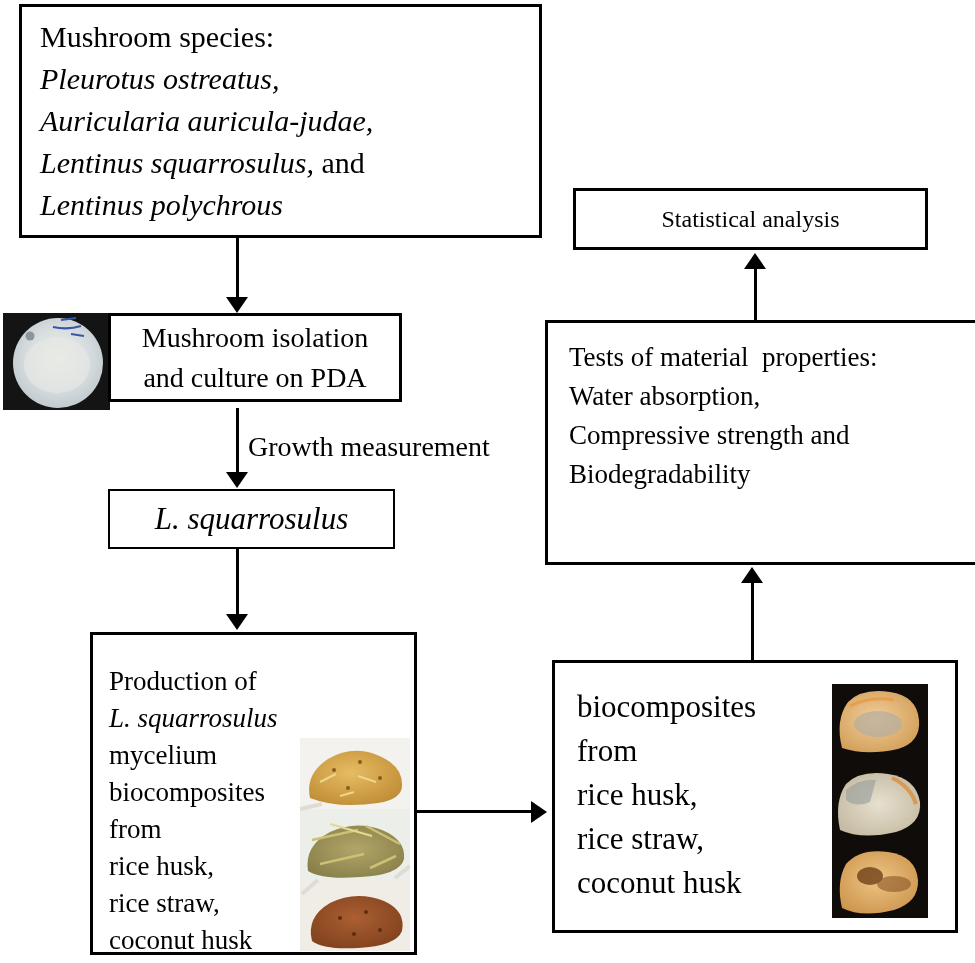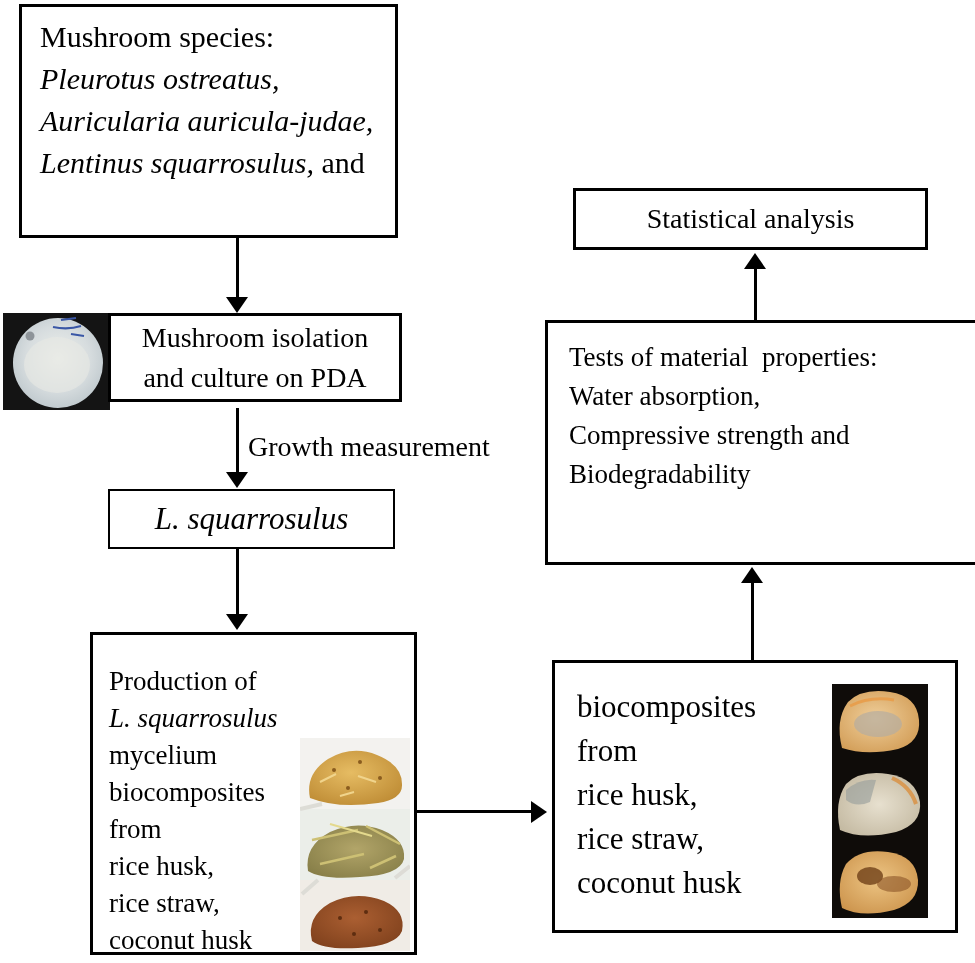--- a/index.html
+++ b/index.html
@@ -27,46 +27,47 @@
     border-left:11px solid transparent; border-right:11px solid transparent;
     border-top:16px solid #000; }
   .head-up { position:absolute; width:0; height:0;
     border-left:11px solid transparent; border-right:11px solid transparent;
     border-bottom:16px solid #000; }
   .head-right { position:absolute; width:0; height:0;
     border-top:11px solid transparent; border-bottom:11px solid transparent;
     border-left:16px solid #000; }
   .photo { position:absolute; line-height:0; }
   
-  #box-species { left:19px; top:4px; width:379px; height:234px;
+  #box-species { left:19px; top:4px; width:523px; height:234px;
     font-size:30px; line-height:42px; padding:9px 6px 0 18px; }
   #box-isolation { left:108px; top:313px; width:294px; height:89px;
     font-size:28px; line-height:40px; }
   #box-selected { left:108px; top:489px; width:287px; height:60px;
     font-size:31px; }
   #box-production { left:90px; top:632px; width:327px; height:323px;
     font-size:27px; line-height:37px; padding:28px 0 0 16px; }
   #box-biocomposites { left:552px; top:660px; width:406px; height:273px;
     font-size:31px; line-height:44px; padding:22px 0 0 22px; }
   #box-tests { left:545px; top:320px; width:486px; height:245px;
     font-size:27px; line-height:39px; padding:15px 0 0 21px; }
   #box-statistical { left:573px; top:188px; width:355px; height:62px;
-    font-size:28px; }
+    font-size:24px; }
   #growth-label { position:absolute; left:248px; top:431px; font-size:28px; }
 </style>
 </head>
 <body>
 
 <div id="canvas">
 
   <div class="box" id="box-species">
     <span class="line">Mushroom species:</span>
     <span class="line it">Pleurotus ostreatus,</span>
     <span class="line it">Auricularia auricula-judae,</span>
     <span class="line"><span class="it">Lentinus squarrosulus,</span> <span>and</span></span>
+    <span class="line it">Lentinus polychrous</span>
   </div>
 
   <div class="vline" style="left:236px; top:238px; height:63px;"></div>
   <div class="head-down" style="left:226px; top:297px;"></div>
 
   <div class="photo" style="left:3px; top:313px;">
     <svg width="107" height="97" viewBox="0 0 107 97">
       <defs>
         <radialGradient id="pd" cx="50%" cy="45%" r="60%">
           <stop offset="0%" stop-color="#eef0ec"></stop>

